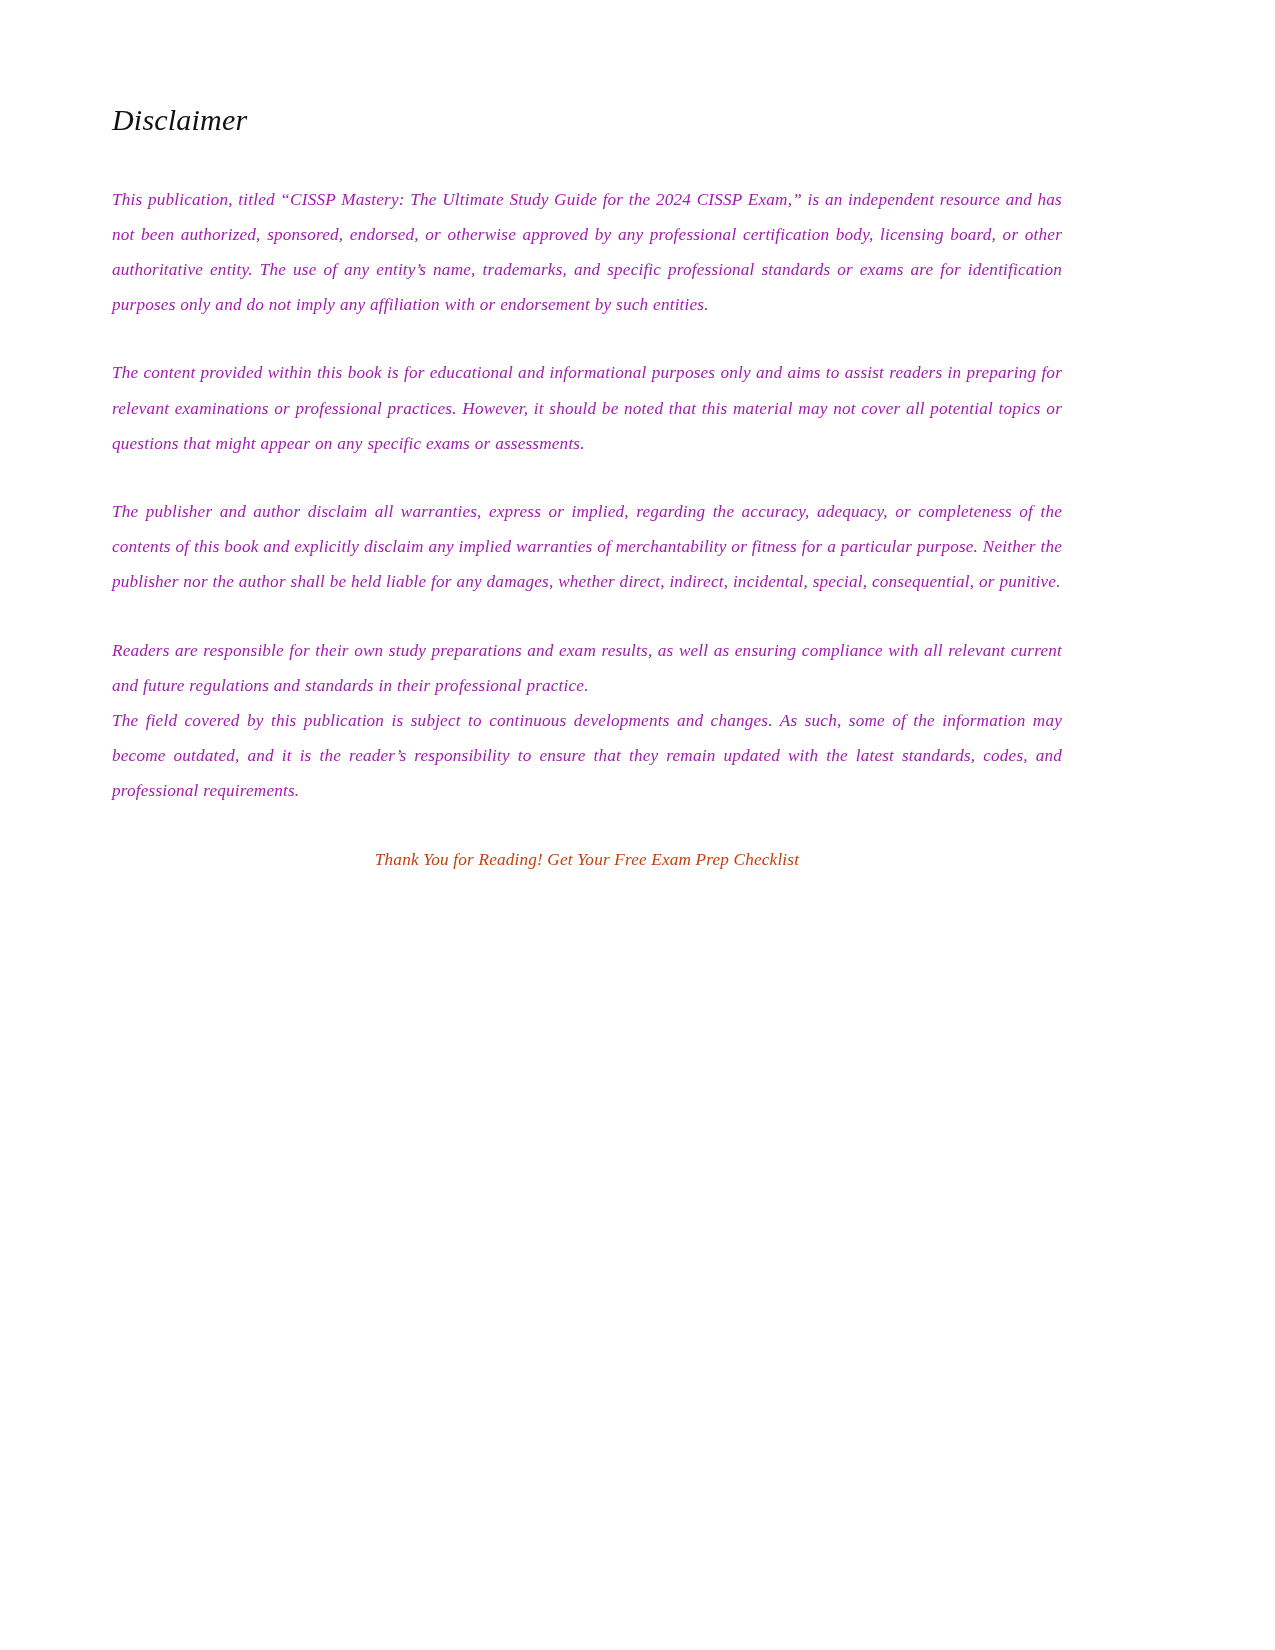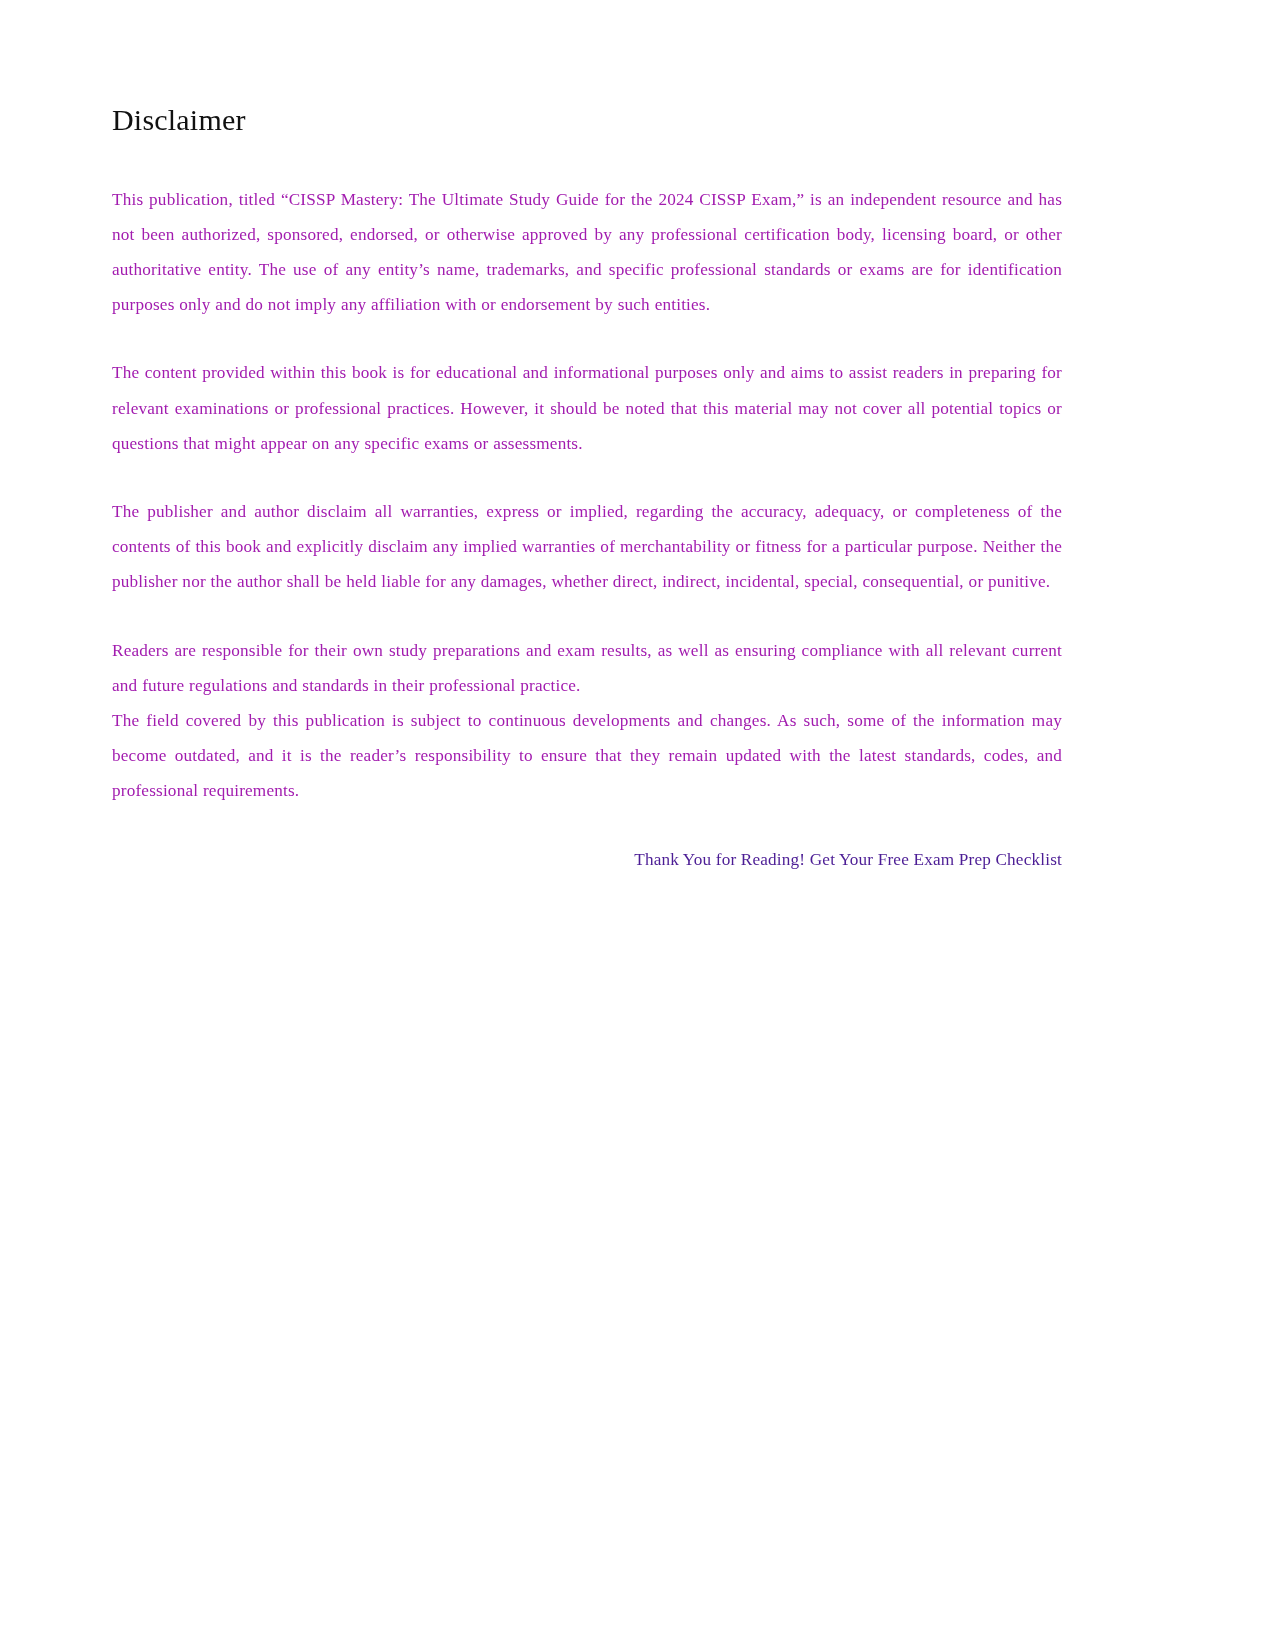--- a/index.html
+++ b/index.html
@@ -14,20 +14,21 @@
     color: #1c1c1c;
     -webkit-font-smoothing: antialiased;
     overflow: hidden;
   }
   .page {
     position: relative;
     width: 1036px;
     height: 1650px;
     box-sizing: border-box;
     padding: 8px;
+    font-style: italic;
   }
   .content {
     position: absolute;
     left: 112px;
     top: 103px;
     width: 950px;
   }
   .doc-title {
     font-family: "Liberation Serif", "DejaVu Serif", serif;
     font-size: 30px;
@@ -50,24 +51,24 @@
   .para:last-child {
     margin-bottom: 0;
   }
   
   .para.tight {
     margin-bottom: 0;
   }
   .line-plain {
     font-size: 17.2px;
     line-height: 35.2px;
-    text-align: right;
+    text-align: center;
     letter-spacing: 0.18px;
     margin: 0 0 33px 0;
-    color: #4c1d95;
+    color: #c2410c;
   }
 </style>
 </head>
 <body>
 
 <div class="page">
   <div class="content">
 
     <h1 class="doc-title">Disclaimer</h1>
 

